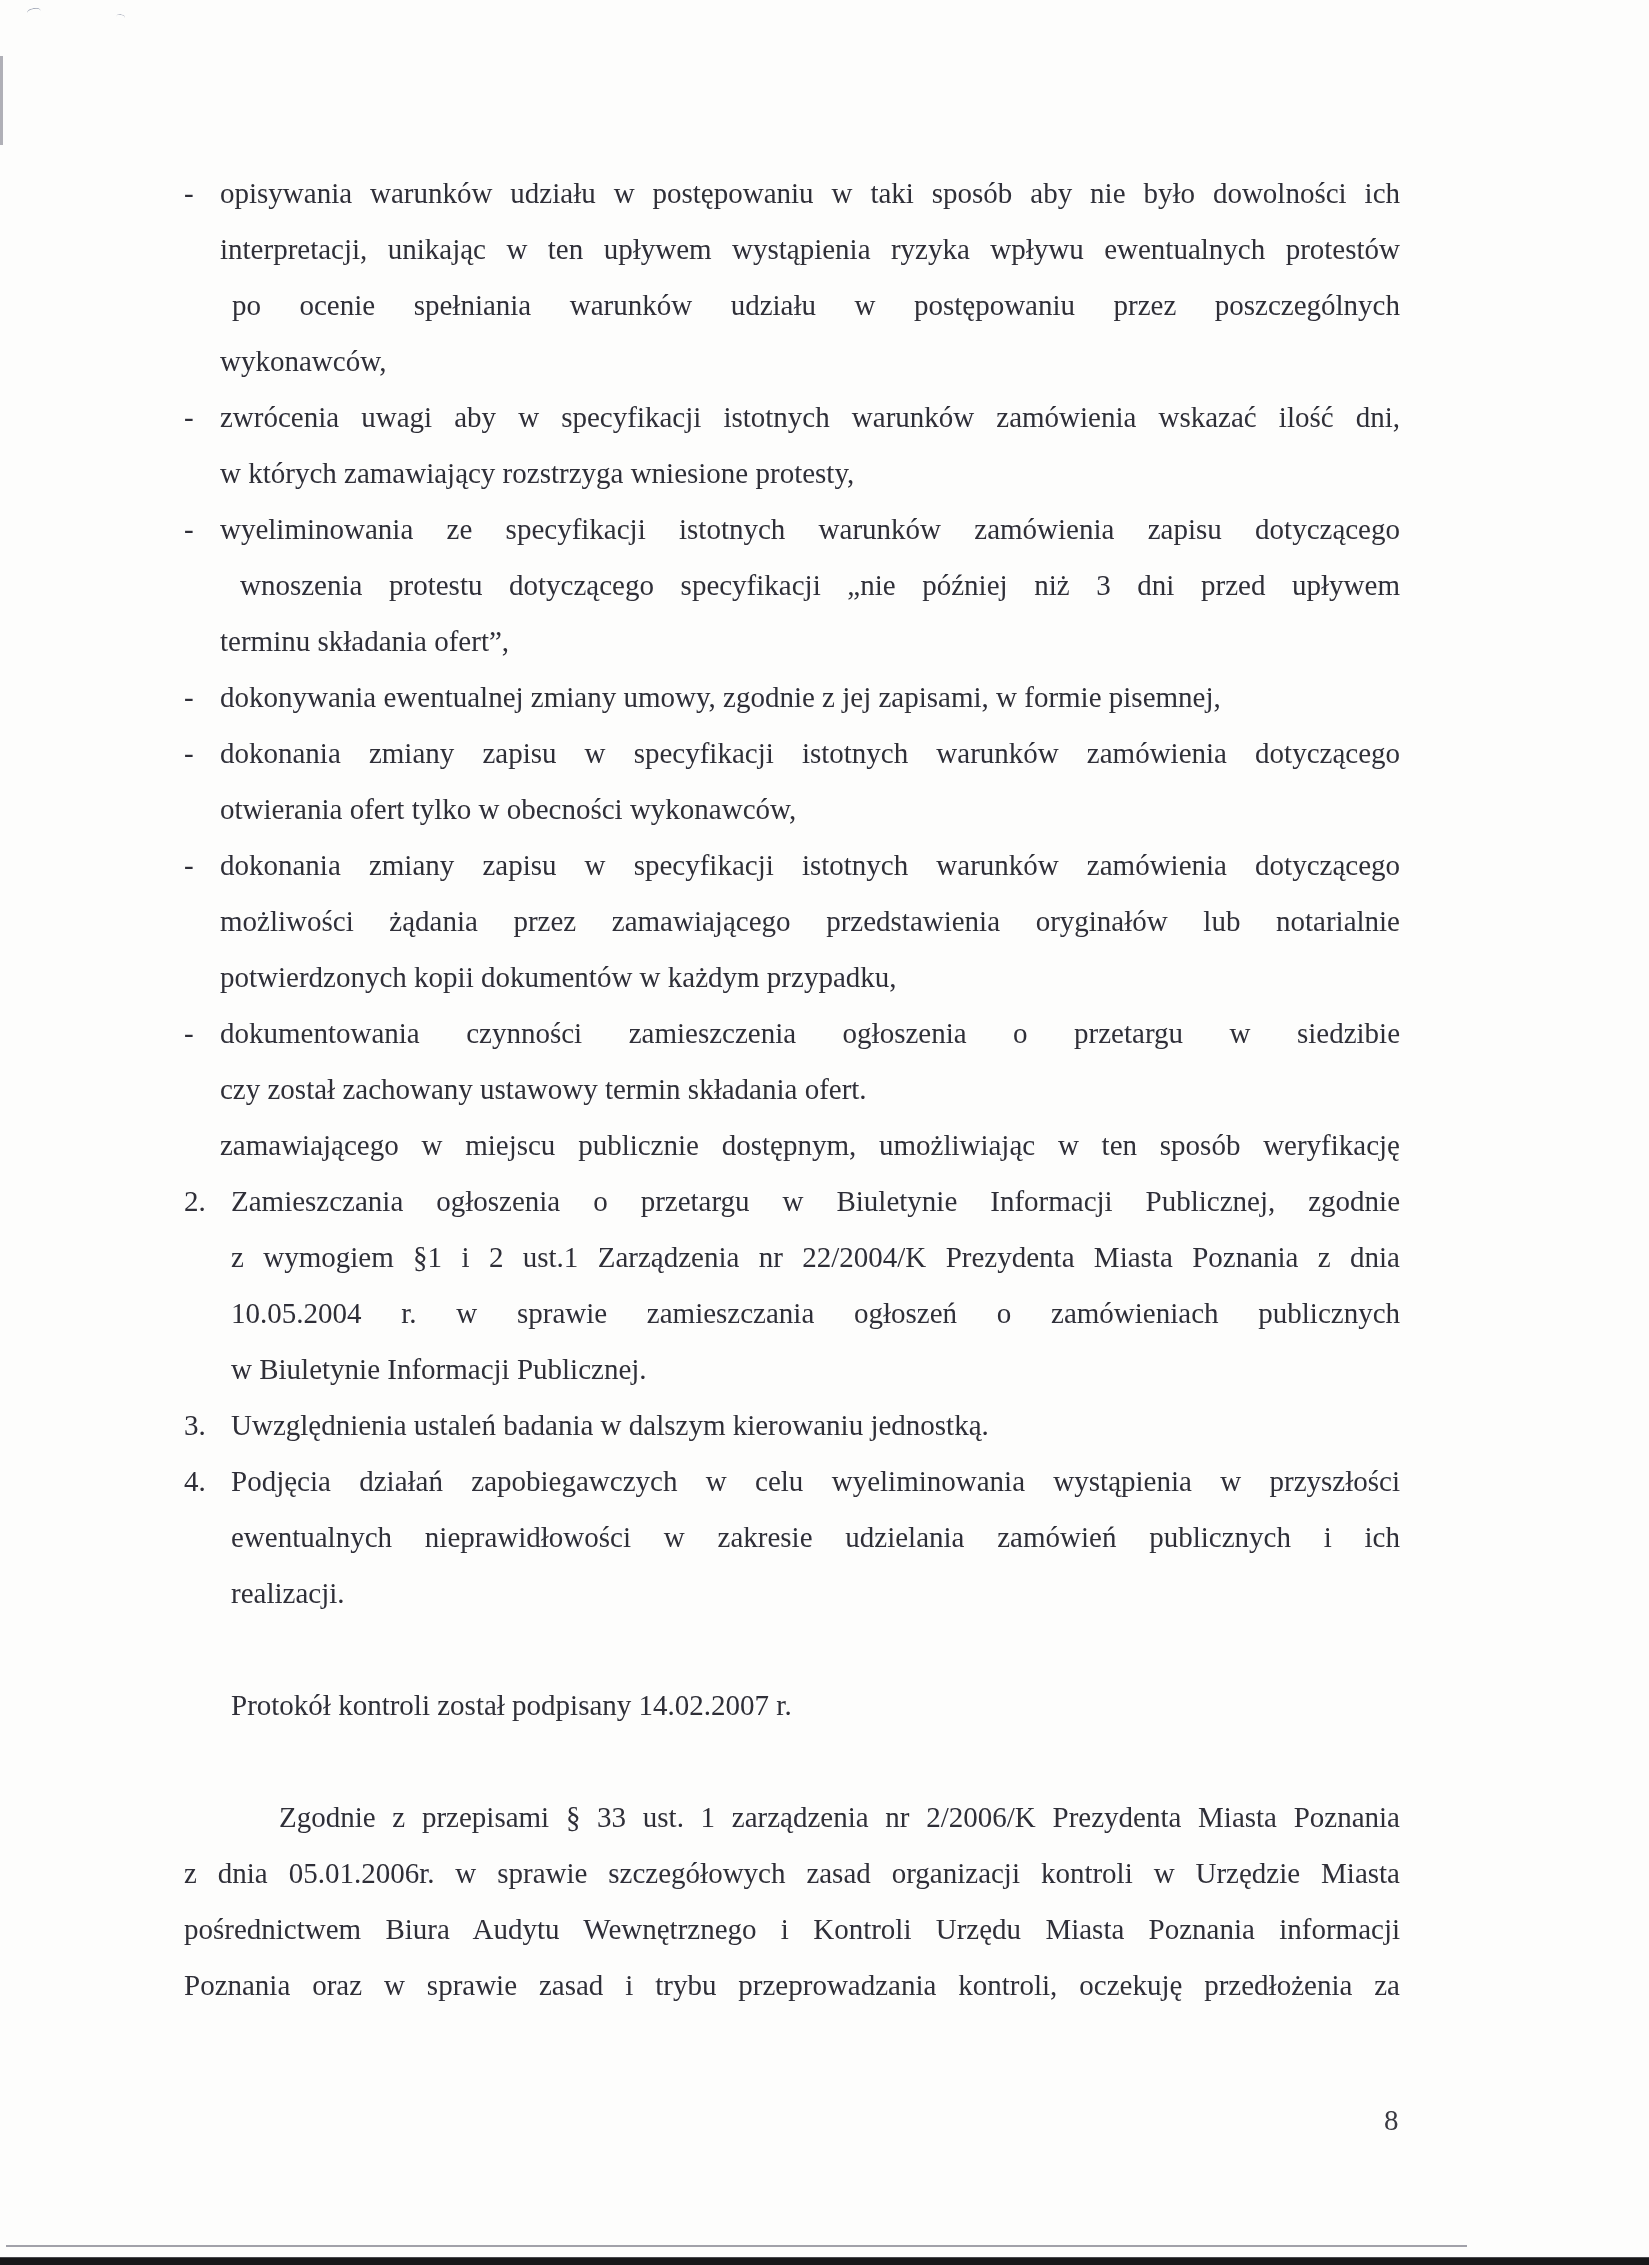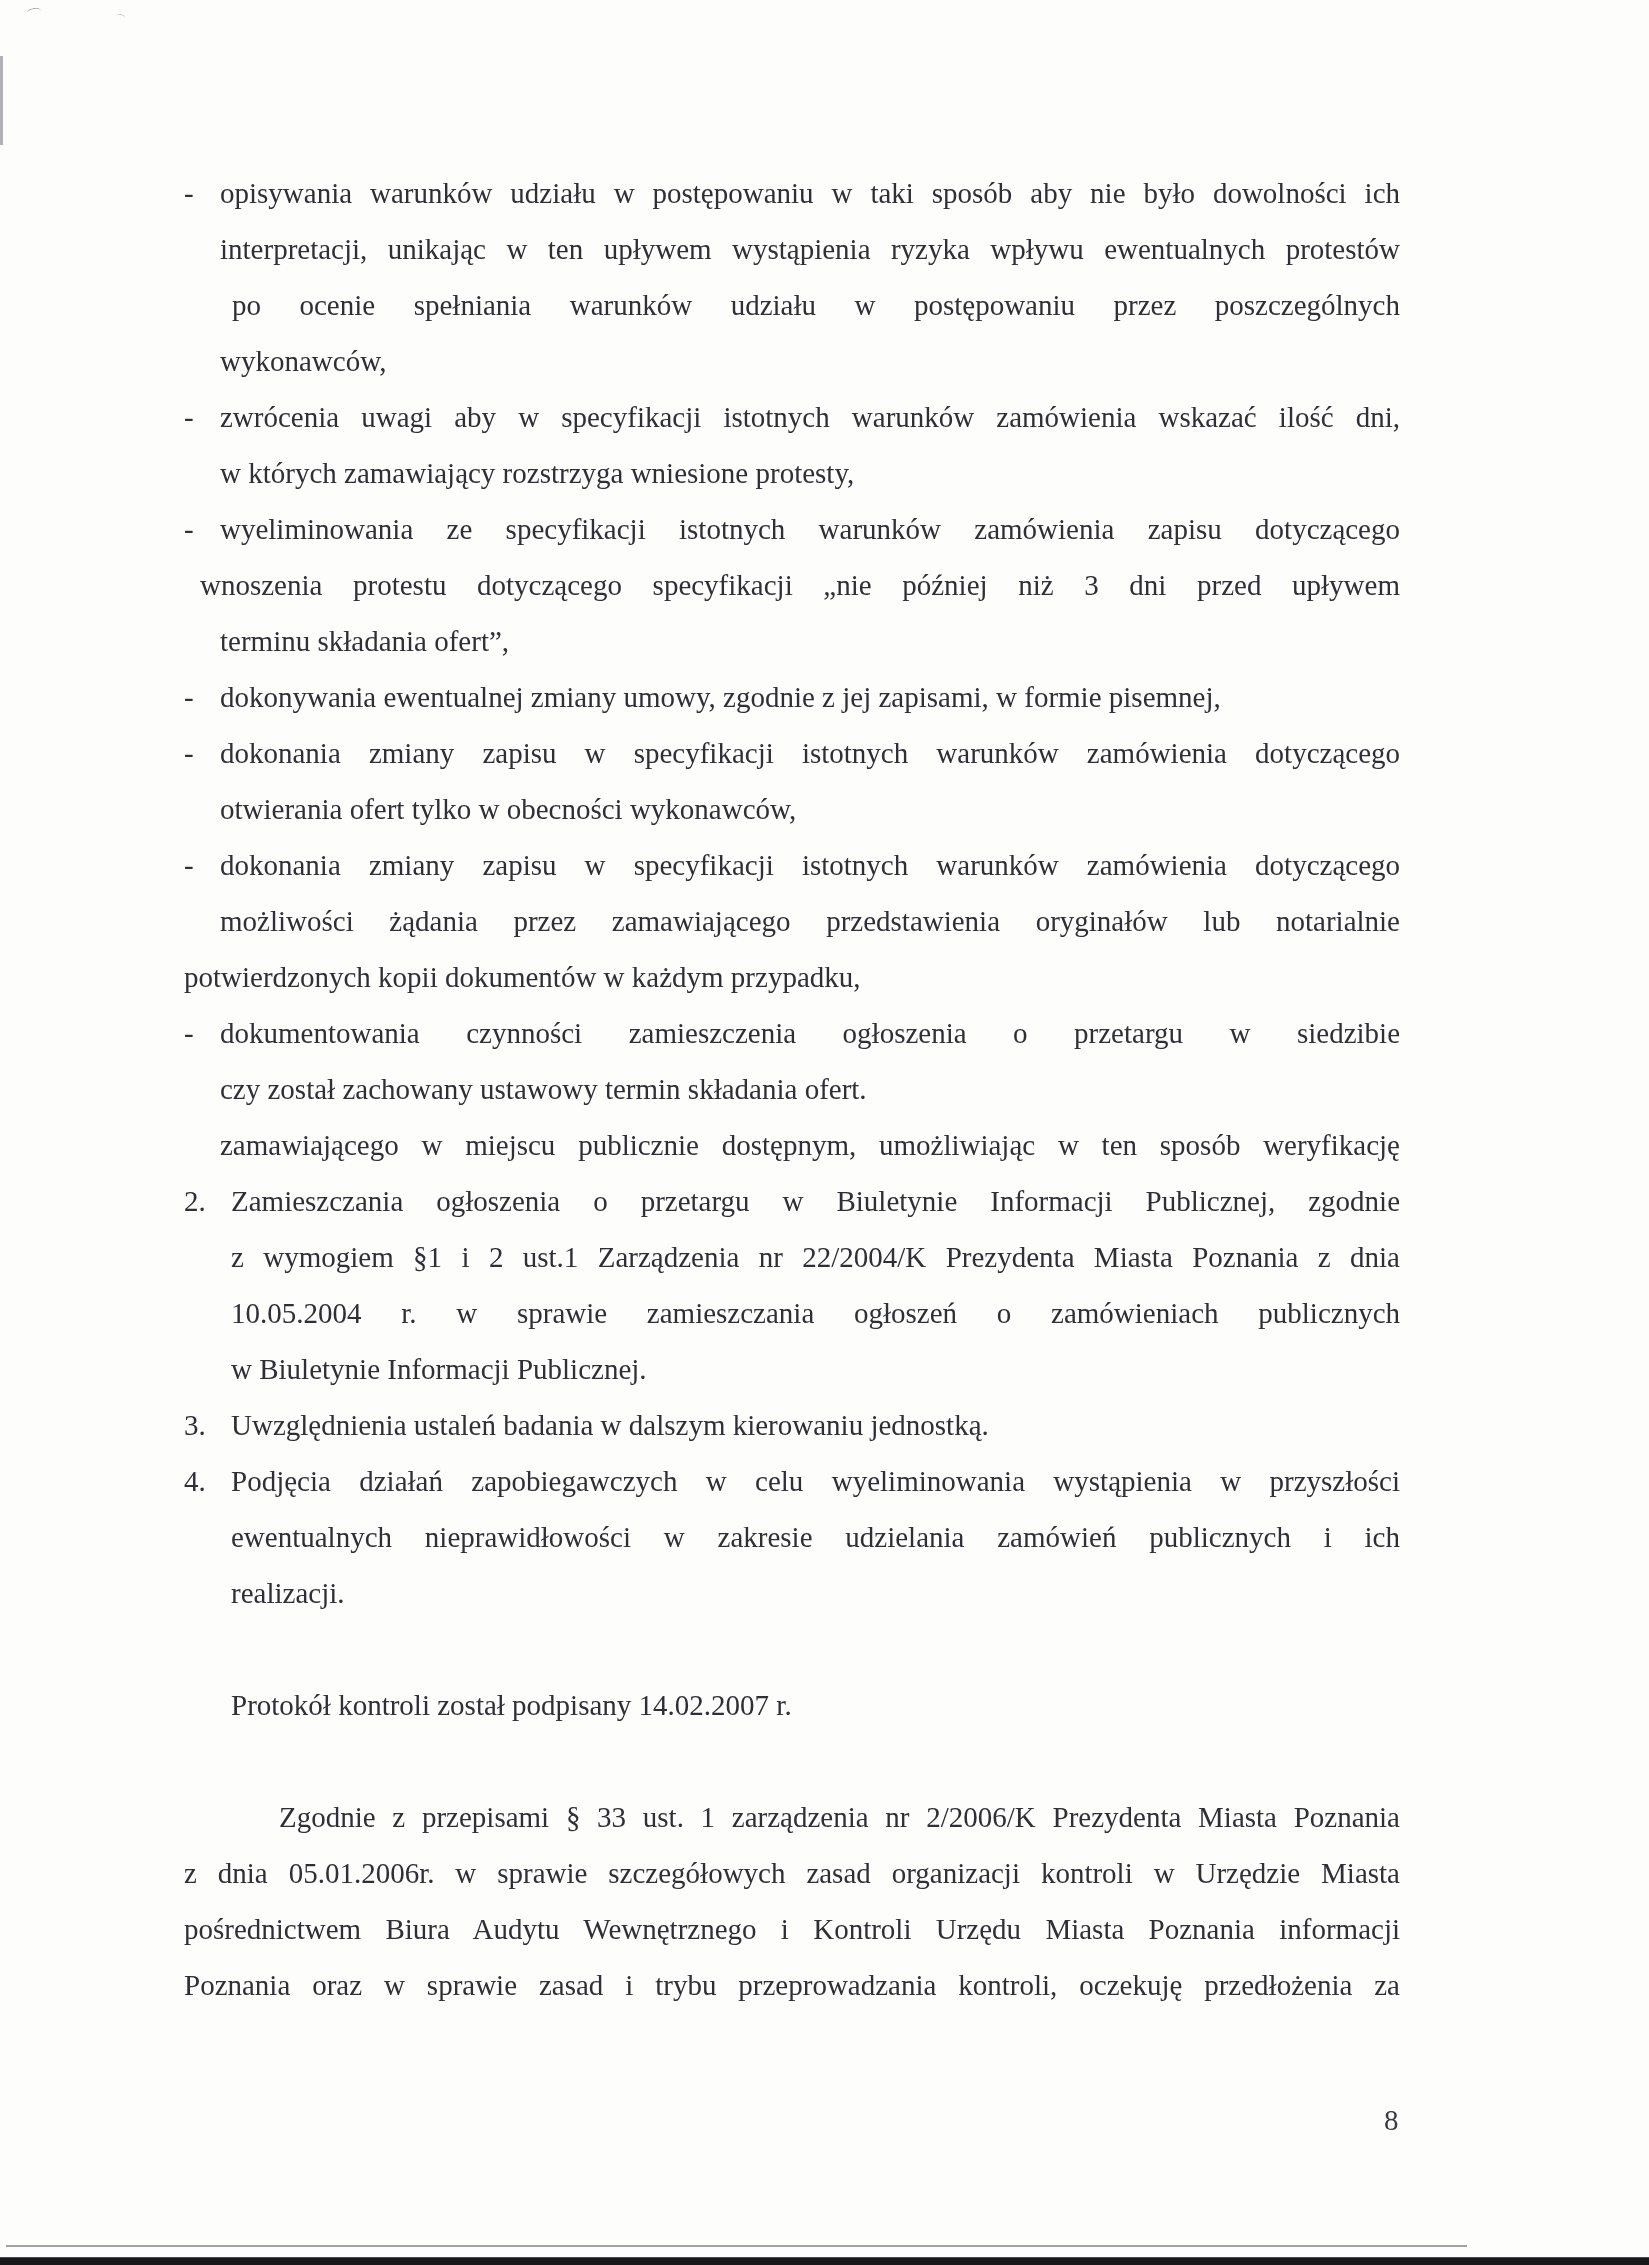--- a/index.html
+++ b/index.html
@@ -75,21 +75,21 @@
       <div class="txt j" style="margin-left: 36px;">zwrócenia uwagi aby w specyfikacji istotnych warunków zamówienia wskazać ilość dni,</div>
     </div>
     <div class="row">
       <div class="txt l" style="margin-left: 36px;">w których zamawiający rozstrzyga wniesione protesty,</div>
     </div>
     <div class="row">
       <span class="marker">-</span>
       <div class="txt j" style="margin-left: 36px;">wyeliminowania ze specyfikacji istotnych warunków zamówienia zapisu dotyczącego</div>
     </div>
     <div class="row">
-      <div class="txt j" style="margin-left: 16px;">wnoszenia protestu dotyczącego specyfikacji „nie później niż 3 dni przed upływem</div>
+      <div class="txt j" style="margin-left: 56px;">wnoszenia protestu dotyczącego specyfikacji „nie później niż 3 dni przed upływem</div>
     </div>
     <div class="row">
       <div class="txt l" style="margin-left: 36px;">terminu składania ofert”,</div>
     </div>
     <div class="row">
       <span class="marker">-</span>
       <div class="txt l" style="margin-left: 36px;">dokonywania ewentualnej zmiany umowy, zgodnie z jej zapisami, w formie pisemnej,</div>
     </div>
     <div class="row">
       <span class="marker">-</span>
@@ -99,21 +99,21 @@
       <div class="txt l" style="margin-left: 36px;">otwierania ofert tylko w obecności wykonawców,</div>
     </div>
     <div class="row">
       <span class="marker">-</span>
       <div class="txt j" style="margin-left: 36px;">dokonania zmiany zapisu w specyfikacji istotnych warunków zamówienia dotyczącego</div>
     </div>
     <div class="row">
       <div class="txt j" style="margin-left: 36px;">możliwości żądania przez zamawiającego przedstawienia oryginałów lub notarialnie</div>
     </div>
     <div class="row">
-      <div class="txt l" style=" text-align: center;">potwierdzonych kopii dokumentów w każdym przypadku,</div>
+      <div class="txt l" style="margin-left: 36px; text-align: center;">potwierdzonych kopii dokumentów w każdym przypadku,</div>
     </div>
     <div class="row">
       <span class="marker">-</span>
       <div class="txt j" style="margin-left: 36px;">dokumentowania czynności zamieszczenia ogłoszenia o przetargu w siedzibie</div>
     </div>
     <div class="row">
       <div class="txt l" style="margin-left: 36px;">czy został zachowany ustawowy termin składania ofert.</div>
     </div>
     <div class="row">
       <div class="txt j" style="margin-left: 36px;">zamawiającego w miejscu publicznie dostępnym, umożliwiając w ten sposób weryfikację</div>

